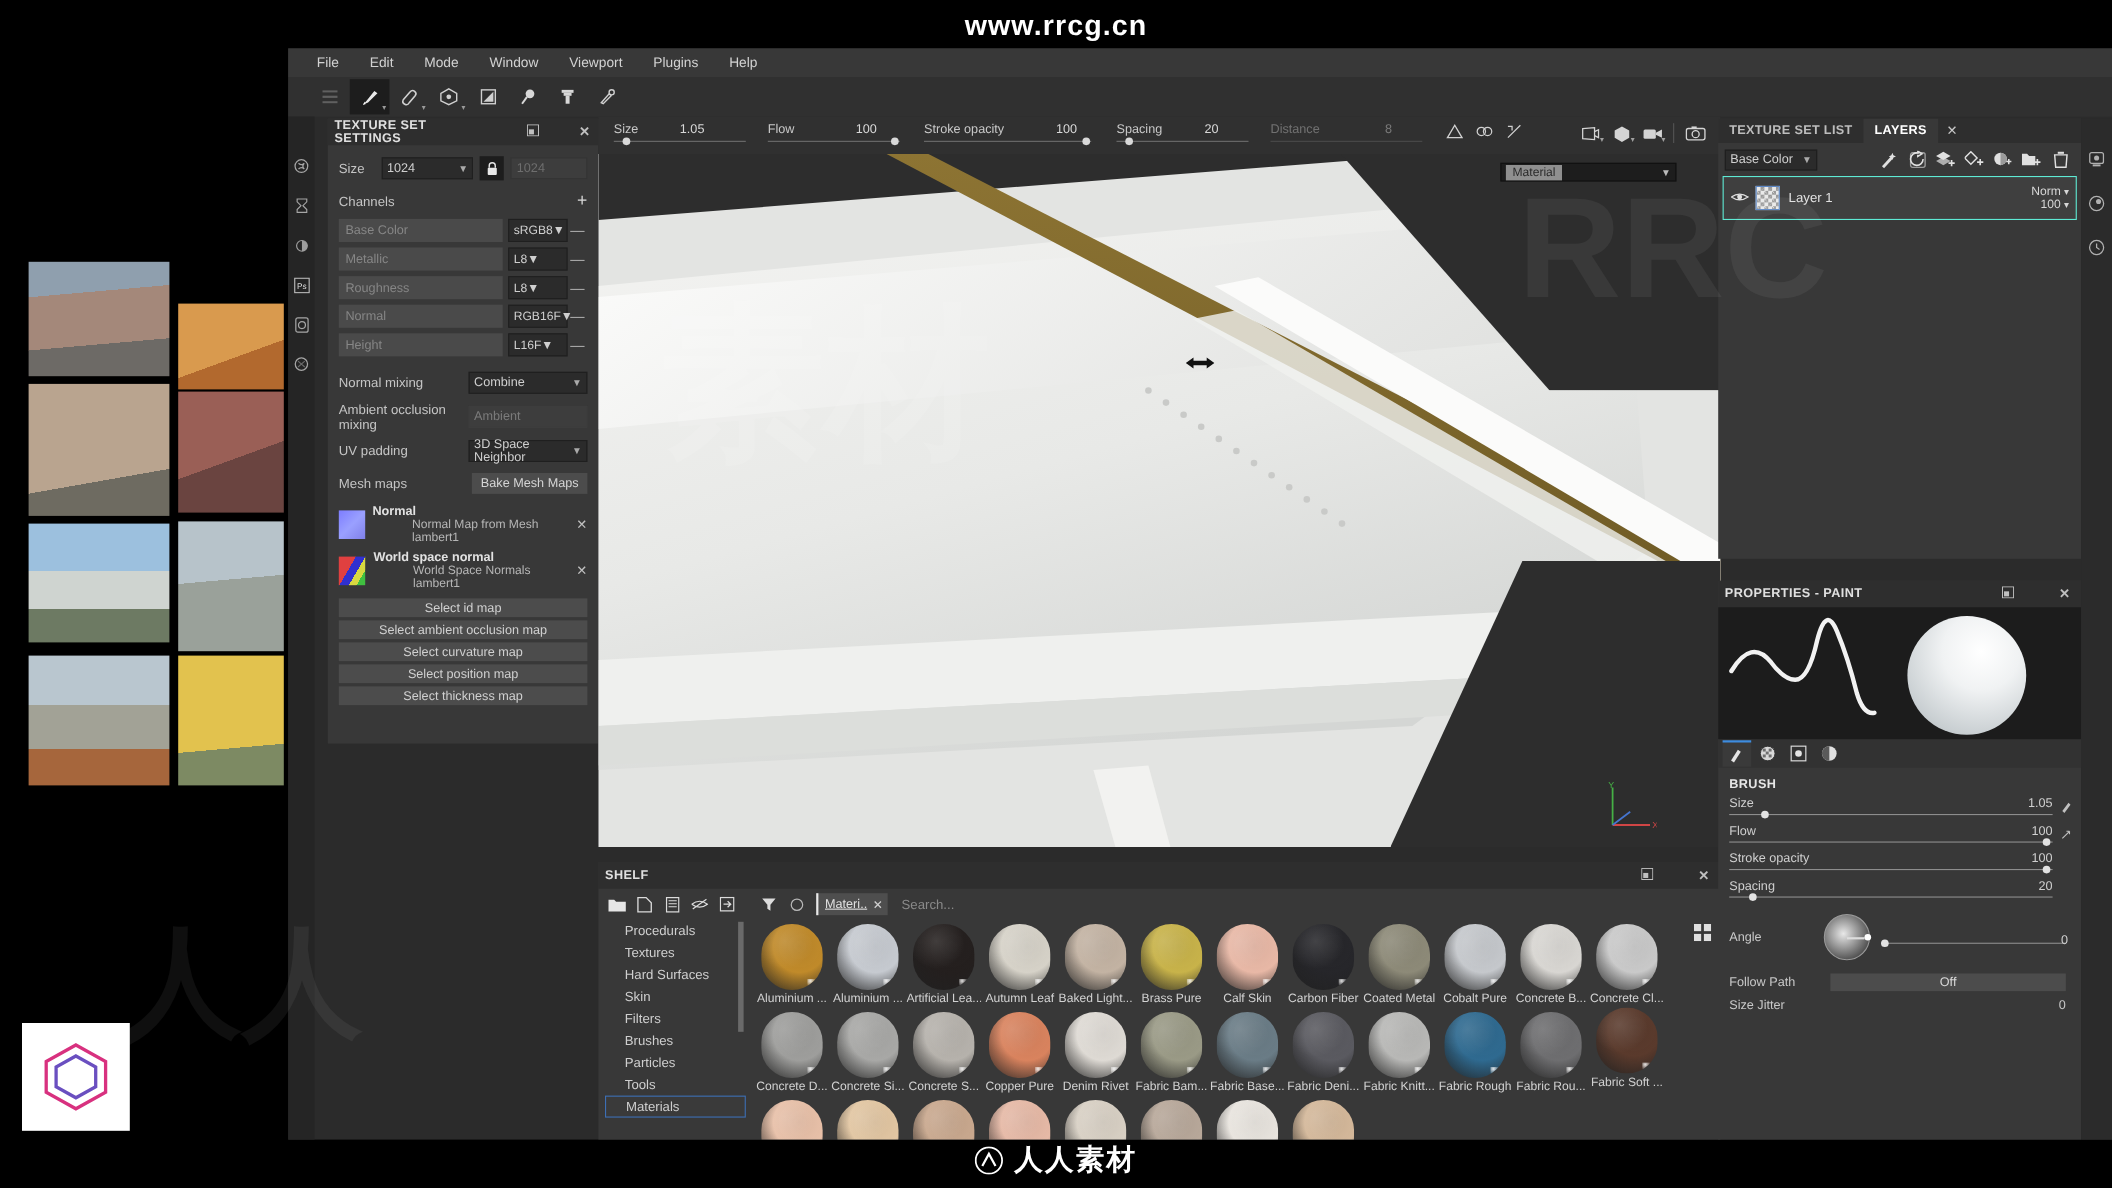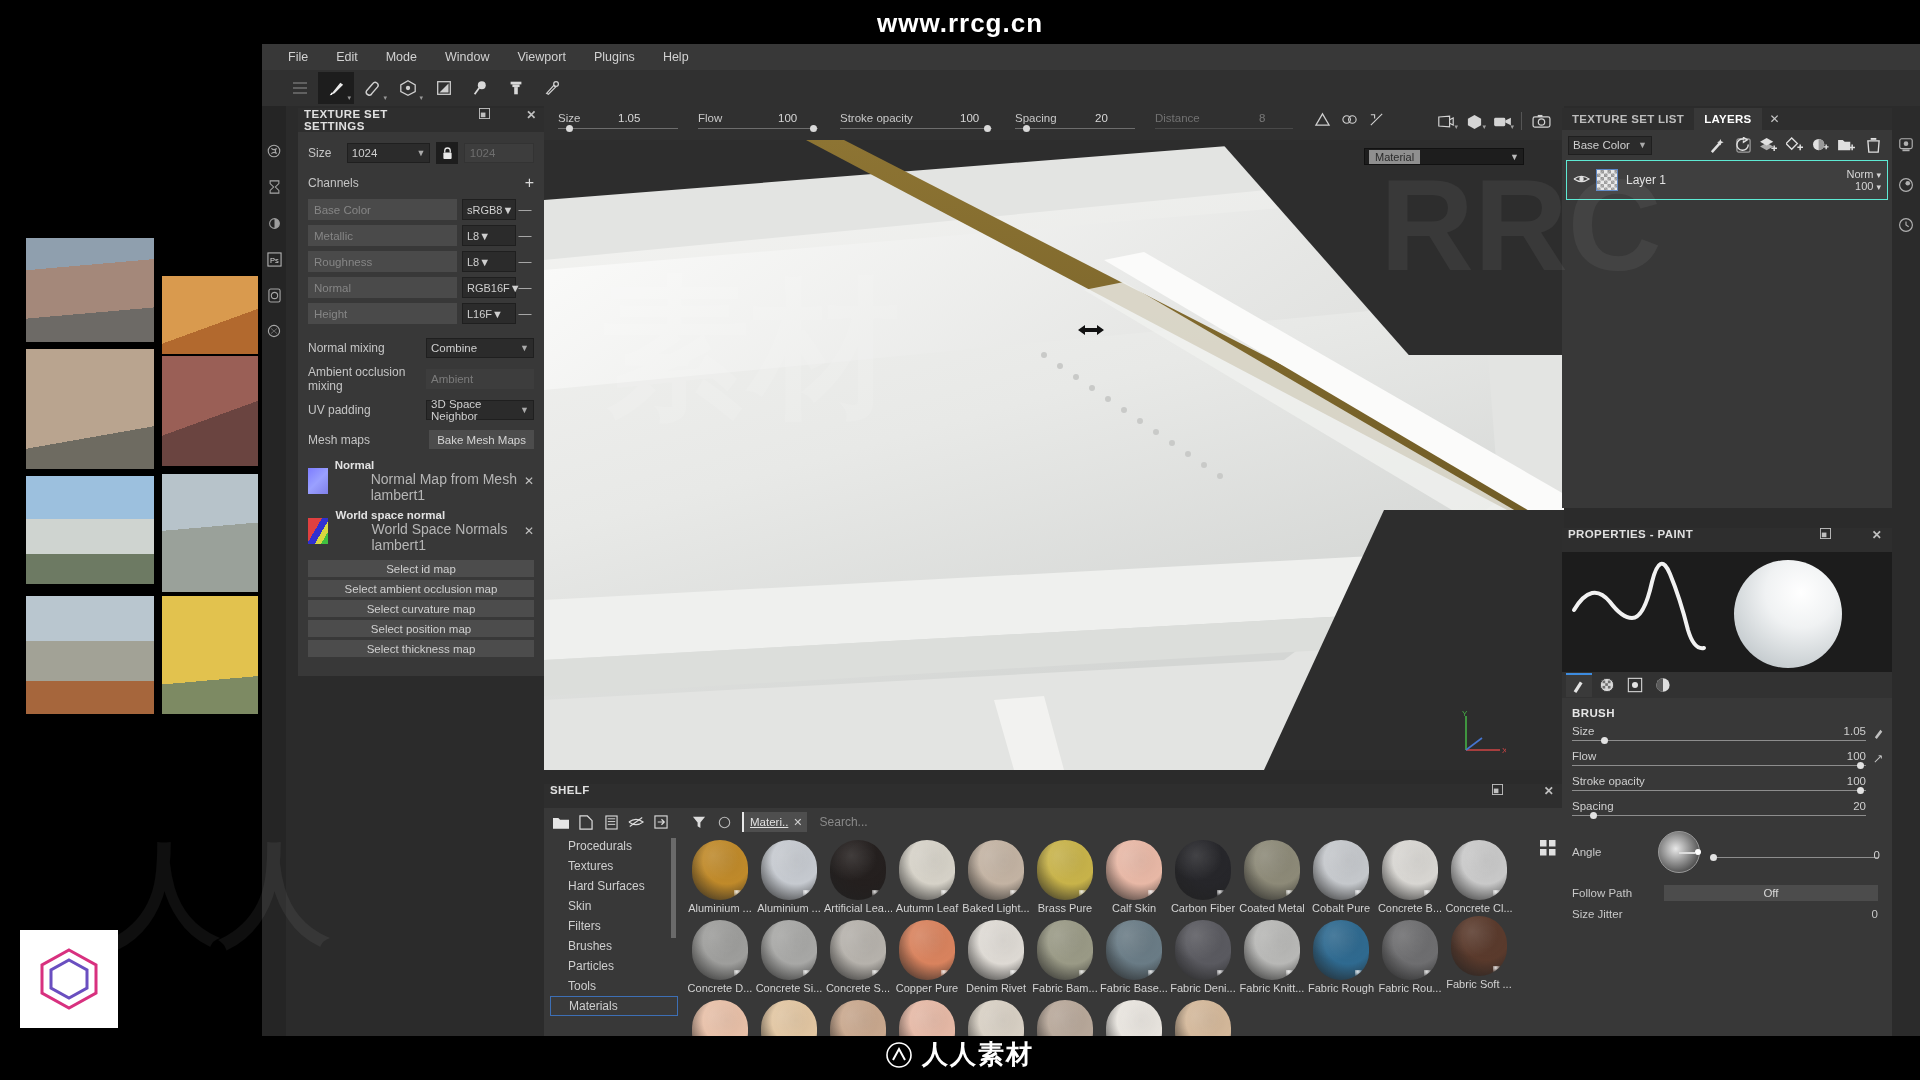--- a/index.html
+++ b/index.html
@@ -30,42 +30,42 @@
   .tool.active { background:#1d1d1d; }
   .tool .car { position:absolute; right:3px; bottom:2px; font-size:7px; color:#9a9a9a; }
 
   
   #rail { position:absolute; left:262px; top:106px; width:24px; height:930px; background:#252525;
           display:flex; flex-direction:column; align-items:center; padding-top:36px; gap:18px; }
   .rail-ic { width:18px; height:18px; display:flex; align-items:center; justify-content:center; color:#9e9e9e; font-size:12px; cursor:default;}
 
   
   #tss { position:absolute; left:298px; top:108px; width:246px; height:568px; background:#383838; }
-  .ptitle { height:24px; background:#2e2e2e; display:flex; padding:0 6px;
+  .ptitle { height:24px; background:#2e2e2e; display:flex; align-items:center; padding:0 6px;
             font-size:11.5px; font-weight:bold; letter-spacing:.4px; color:#e0e0e0;gap:34px; }
   .ptitle .sp { flex:1; }
   .ptitle .ic { width:18px; text-align:center; color:#c0c0c0; font-size:12px; cursor:default; }
   .tss-body { padding:10px 10px 0 10px; }
   .row { display:flex; align-items:center; margin-bottom:7px; }
   .lbl { font-size:12px; color:#c5c5c5; }
   .sel { height:20px; background:#2b2b2b; border:1px solid #1f1f1f; color:#cfcfcf; font-size:11.5px;
          display:flex; align-items:center; padding:0 4px; position:relative; }
   .sel .cv { position:absolute; right:4px; font-size:9px; color:#aaa; }
   .lockbtn { width:22px; height:22px; background:#1d1d1d; display:flex; align-items:center; justify-content:center; margin-left:6px;}
   .txtin { height:20px; background:#3d3d3d; border:1px solid #333; color:#6e6e6e; font-size:11.5px; display:flex; align-items:center; padding:0 5px; }
   .chanrow { display:flex; align-items:center; margin-bottom:5px; }
   .chanfield { flex:1; height:21px; background:#4a4a4a; color:#868686; font-size:11.5px; display:flex; align-items:center; padding:0 6px; }
   .chanfmt { width:54px; height:21px; margin-left:5px; background:#2b2b2b; border:1px solid #1f1f1f;
              color:#cfcfcf; font-size:11px; display:flex; align-items:center; padding:0 4px; position:relative; }
   .minus { width:18px; text-align:center; color:#b5b5b5; font-size:13px; }
   .plus { color:#d8d8d8; font-size:16px; line-height:12px; }
   .mm-item { display:flex; align-items:center; gap:7px; padding:3px 0; }
   .mm-thumb { width:26px; height:26px; }
   .mm-t1 { font-size:11.5px; font-weight:bold; color:#e2e2e2; }
-  .mm-t2 { font-size:14px; color:#b6b6b6;margin-left:36px; }
+  .mm-t2 { font-size:11px; color:#b6b6b6;margin-left:36px; }
   .mm-x { margin-left:auto; color:#c0c0c0; font-size:12px; }
   .selbtn { height:17px; background:#4c4c4c; color:#d0d0d0; font-size:11.5px;
             display:flex; align-items:center; justify-content:center; margin-bottom:3px; }
   .bakebtn { height:19px; background:#4c4c4c; color:#d5d5d5; font-size:11.5px; display:flex;
              align-items:center; justify-content:center; padding:0 8px; }
 
   
   #bstrip { position:absolute; left:544px; top:106px; width:1020px; height:34px; background:#303030;
             display:flex; align-items:flex-start; }
   .bs-group { position:relative; padding:4px 0 0 0; }

